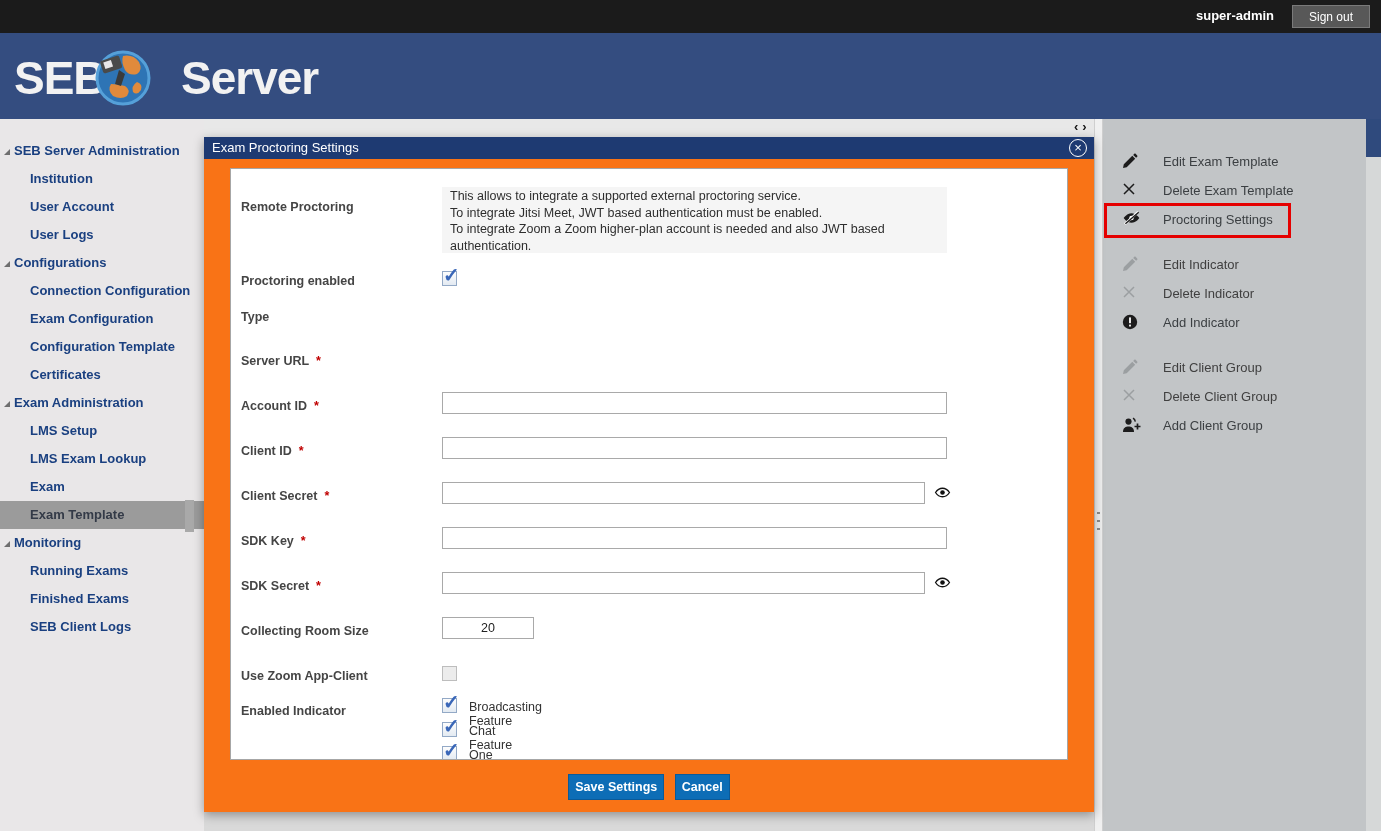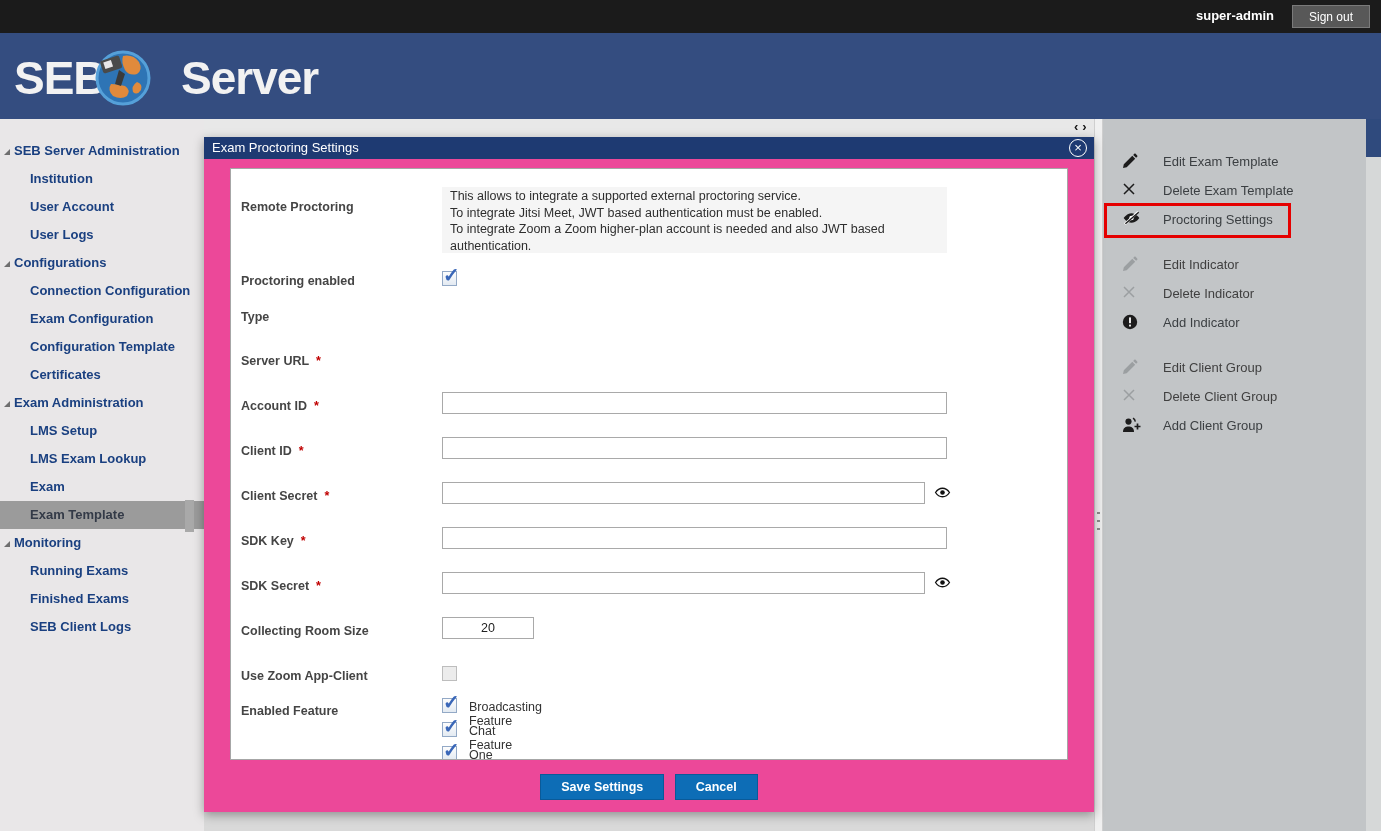--- a/index.html
+++ b/index.html
@@ -45,21 +45,21 @@
   .rightpanel { position:absolute; left:1103px; top:119px; width:278px; height:712px; background:#c2c5c7; }
   .corner-blue { position:absolute; left:263px; top:0; width:15px; height:38px; background:#2f4a7d; }
   .corner-light { position:absolute; left:263px; top:38px; width:15px; height:674px; background:#d6d8d8; }
   .action { position:absolute; left:0; width:240px; height:26px; color:#3b3f42; font-size:13px; cursor:pointer; }
   .action .aicon { position:absolute; left:19px; top:4px; width:18px; height:18px; }
   .action .albl { position:absolute; left:60px; top:5px; }
   .action.disabled { color:#404040; cursor:default; }
   .action.disabled svg { opacity:.45; }
   .hibox { position:absolute; left:1px; top:84px; width:187px; height:35px; border:3px solid #e50000; }
   
-  .modal { position:absolute; left:204px; top:137px; width:890px; height:675px; background:#ec4899;
+  .modal { position:absolute; left:204px; top:137px; width:890px; height:675px; background:#f97316;
     box-shadow:0 3px 10px rgba(0,0,0,.35); }
   .mtitle { position:absolute; left:0; top:0; width:890px; height:22px; background:#1e3a72;
     color:#fff; font-size:13px; line-height:22px; padding-left:8px; }
   .mclose { position:absolute; right:7px; top:2px; width:18px; height:18px; border:1px solid #fff;
     border-radius:50%; color:#fff; font-size:13px; line-height:16px; text-align:center; cursor:pointer; }
   .mpanel { position:absolute; left:26px; top:31px; width:838px; height:592px;
     border:1px solid #a6a6a6; overflow:hidden; background:#fff; }
   .flabel { position:absolute; left:10px; color:#454545; font-size:12.5px; font-weight:bold; white-space:nowrap; }
   .req { color:#c00000; font-weight:bold; margin-left:7px; }
   .infobox { position:absolute; left:211px; top:18px; width:505px; height:66px; background:#f5f5f5;
@@ -77,21 +77,21 @@
   .cb.checked::after { content:"✓"; position:absolute; left:0px; top:-9px; color:#3a67b8;
     font-size:20px; font-weight:bold; }
   .cb.plain { border:1px solid #bdbdbd; background:#ececec; }
   .feat-row { position:absolute; left:211px; height:20px; }
   .feat-row .cb { left:0; top:0; }
   .feat-row .flbl { position:absolute; left:27px; top:2px; color:#333; font-size:12.5px; font-weight:normal; }
   .eye-btn { position:absolute; width:18px; height:14px; cursor:pointer; color:#111; }
   .btnrow { position:absolute; left:0; top:637px; width:890px; text-align:center; }
   .btn { display:inline-block; height:26px; background:#0d6db6; border:1px solid #0a5a99; color:#fff;
     font-size:12.5px; font-weight:bold; font-family:"Liberation Sans",sans-serif;
-    padding:0 20px; margin:0 3px; line-height:24px; cursor:pointer; }
+    padding:0 6px; margin:0 3px; line-height:24px; cursor:pointer; }
   svg { display:block; }
 </style>
 </head>
 <body>
 
 <div class="screen">
 
   <div class="topbar">
     <span class="user">super-admin</span>
     <button class="signout">Sign out</button>
@@ -325,21 +325,21 @@
             <circle cx="10" cy="7" r="2.7" fill="#111"></circle>
           </svg>
         </span>
 
       <span class="flabel" style="top:455px">Collecting Room Size</span>
       <input class="tinput w-sm" style="top: 448px;" value="20">
 
       <span class="flabel" style="top:500px">Use Zoom App-Client</span>
       <span class="cb plain" style="left:211px; top:497px"></span>
 
-      <span class="flabel" style="top:535px">Enabled Feature</span>
+      <span class="flabel" style="top:535px">Enabled Indicator</span>
       <div class="feat-row" style="top:529px">
         <span class="cb checked"></span>
         <span class="flbl">Broadcasting Feature</span>
       </div>
       <div class="feat-row" style="top:553px">
         <span class="cb checked"></span>
         <span class="flbl">Chat Feature</span>
       </div>
       <div class="feat-row" style="top:577px">
         <span class="cb checked"></span>

